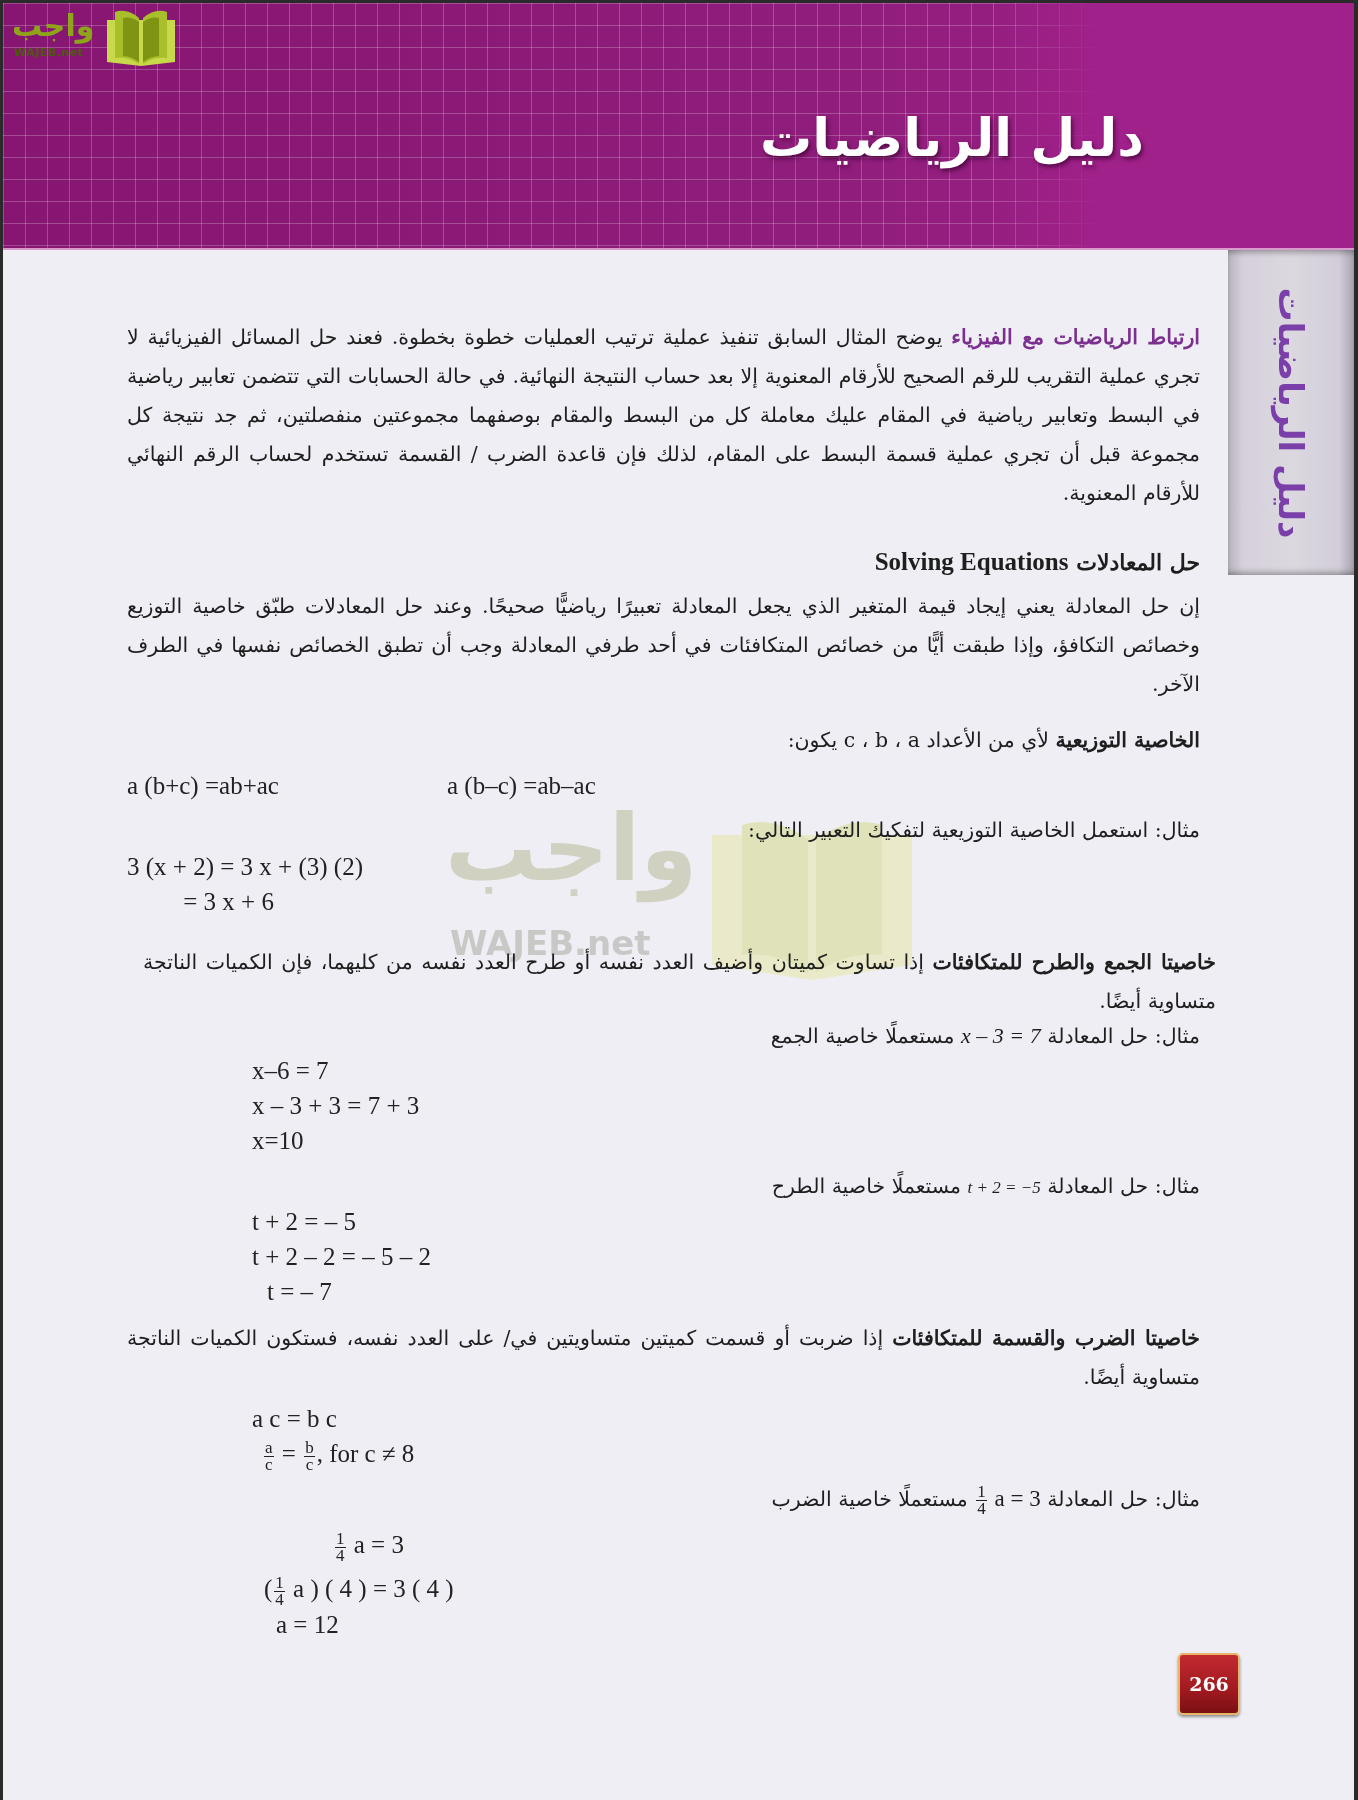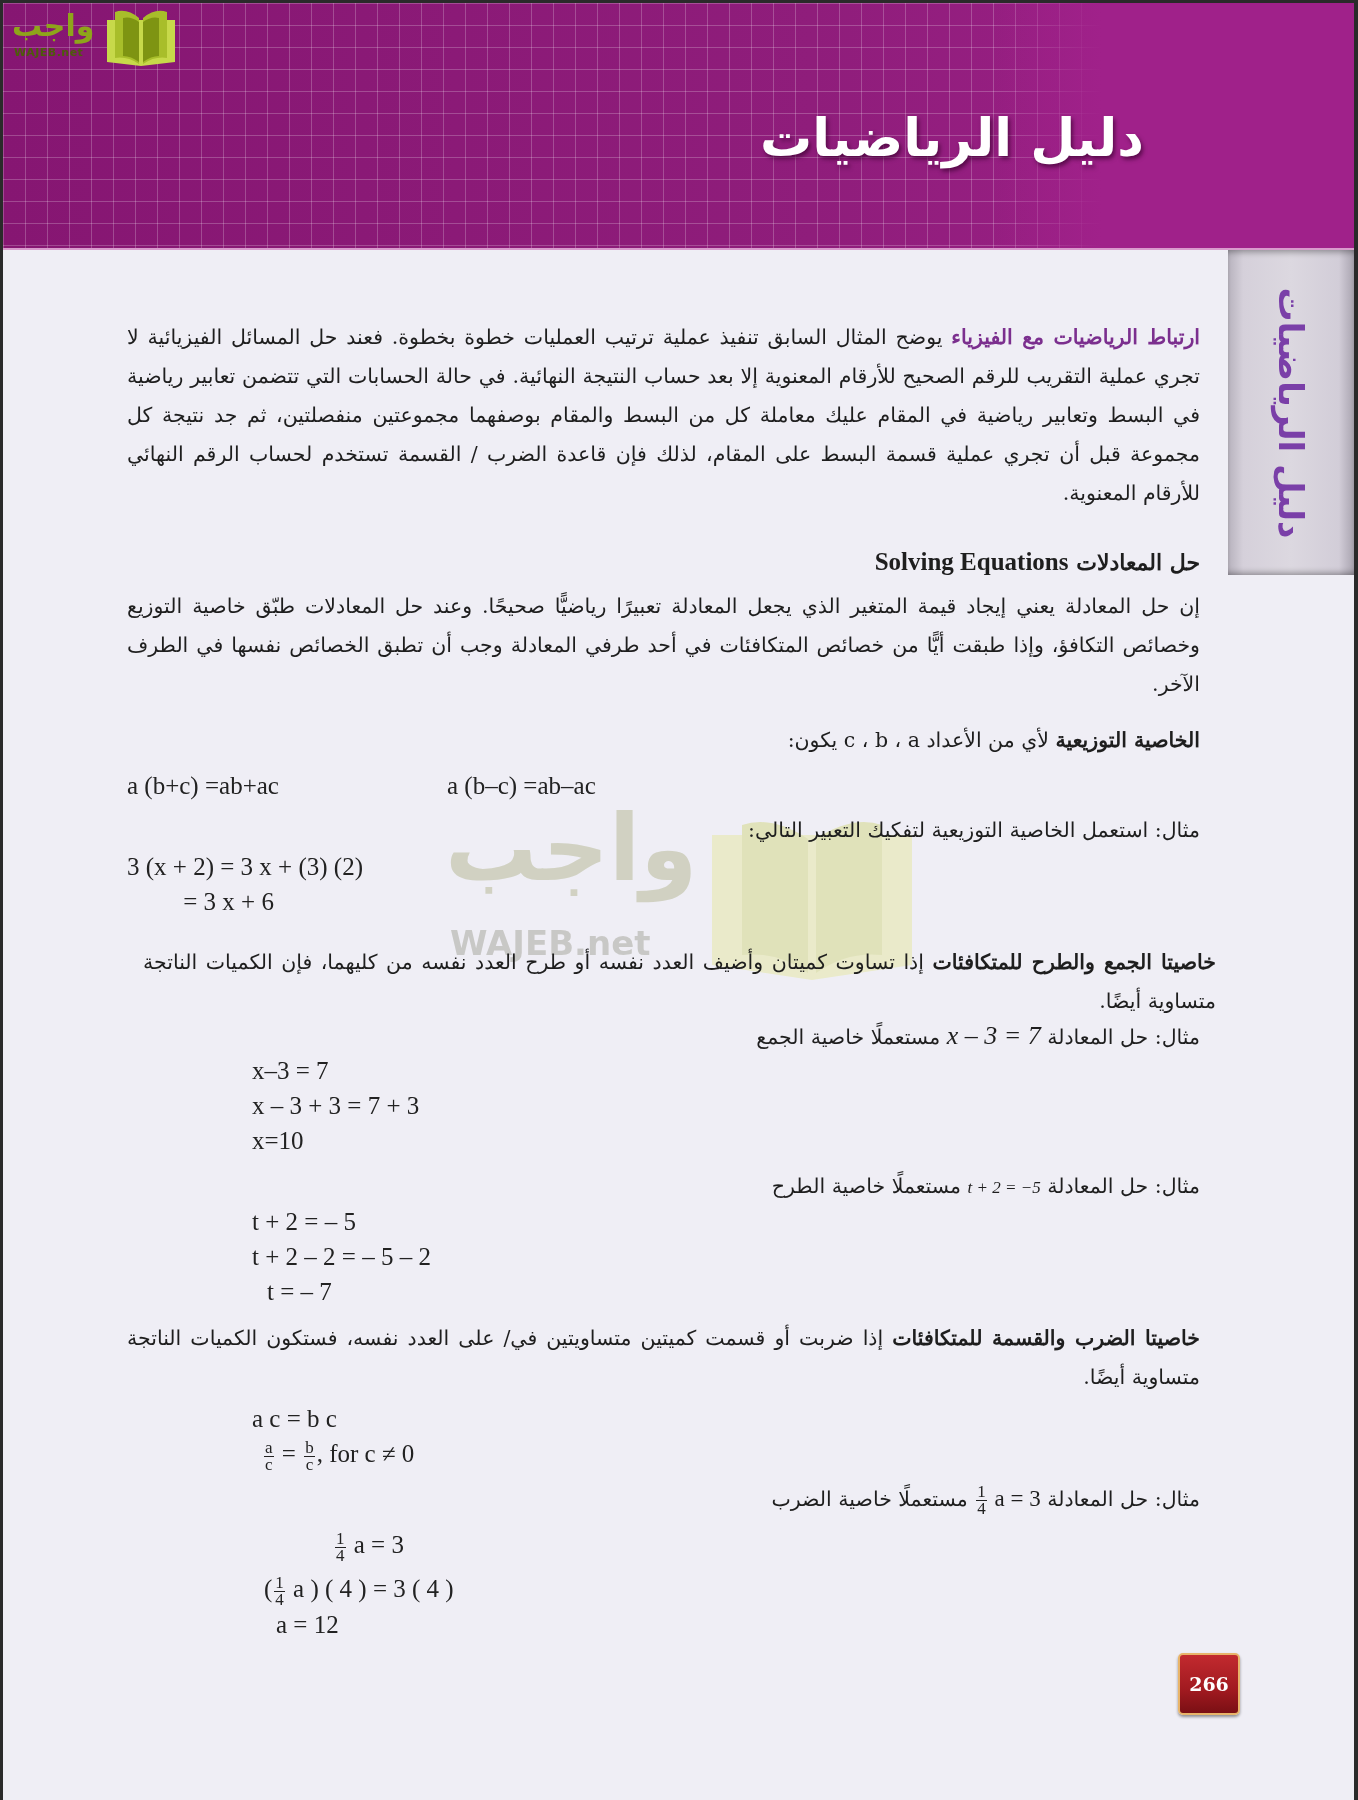--- a/index.html
+++ b/index.html
@@ -171,41 +171,41 @@
 <div class="ex-line" style="right:158px;top:812px;">مثال: استعمل الخاصية التوزيعية لتفكيك التعبير التالي:</div>
 
 <div class="math" style="left:127px;top:849px;">3 (x + 2) = 3 x + (3) (2)</div>
 <div class="math" style="left:127px;top:884px;">         = 3 x + 6</div>
 
 <p class="p" style="left:127px;top:927px;margin:16px;">
   <span class="b">خاصيتا الجمع والطرح للمتكافئات</span><span> إذا تساوت كميتان وأضيف العدد نفسه أو طرح العدد نفسه من كليهما، فإن الكميات الناتجة متساوية أيضًا.</span>
 </p>
 
 <div class="ex-line" style="right:158px;top:1018px;">
-  <span>مثال: حل المعادلة </span><span class="it" style="direction:ltr;unicode-bidi:embed;font-size:26px;">x – 3 = 7</span><span> مستعملًا خاصية الجمع</span>
-</div>
-
-<div class="math" style="left:252px;top:1053px;">x–3 = 7</div>
+  <span>مثال: حل المعادلة </span><span class="it" style="direction:ltr;unicode-bidi:embed;font-size:22px;">x – 3 = 7</span><span> مستعملًا خاصية الجمع</span>
+</div>
+
+<div class="math" style="left:252px;top:1053px;">x–6 = 7</div>
 <div class="math" style="left:252px;top:1088px;">x – 3 + 3 = 7 + 3</div>
 <div class="math" style="left:252px;top:1123px;">x=10</div>
 
 <div class="ex-line" style="right:158px;top:1168px;">
   <span>مثال: حل المعادلة </span><span class="it" style="direction:ltr;unicode-bidi:embed;font-size:17px;">t + 2 = −5</span><span> مستعملًا خاصية الطرح</span>
 </div>
 
 <div class="math" style="left:252px;top:1204px;">t + 2 = – 5</div>
 <div class="math" style="left:252px;top:1239px;">t + 2 – 2 = – 5 – 2</div>
 <div class="math" style="left:267px;top:1274px;">t = – 7</div>
 
 <p class="p" style="left:127px;top:1319px;margin:0;">
   <span class="b">خاصيتا الضرب والقسمة للمتكافئات</span><span> إذا ضربت أو قسمت كميتين متساويتين في/ على العدد نفسه، فستكون الكميات الناتجة متساوية أيضًا.</span>
 </p>
 
 <div class="math" style="left:252px;top:1401px;">a c = b c</div>
-<div class="math" style="left:262px;top:1436px;"><span class="frac"><span class="num">a</span><span class="den">c</span></span><span> = </span><span class="frac"><span class="num">b</span><span class="den">c</span></span><span>, for c ≠ 0</span></div>
+<div class="math" style="left:262px;top:1436px;"><span class="frac"><span class="num">a</span><span class="den">c</span></span><span> = </span><span class="frac"><span class="num">b</span><span class="den">c</span></span><span>, for c ≠ 8</span></div>
 
 <div class="ex-line" style="right:158px;top:1481px;">
   <span>مثال: حل المعادلة </span><span style="direction:ltr;unicode-bidi:embed;font-family:'Liberation Serif',serif;font-size:23px;"><span class="frac"><span class="num">1</span><span class="den">4</span></span><span> a = 3</span></span><span> مستعملًا خاصية الضرب</span>
 </div>
 
 <div class="math" style="left:333px;top:1527px;"><span class="frac"><span class="num">1</span><span class="den">4</span></span><span> a = 3</span></div>
 <div class="math" style="left:264px;top:1571px;"><span>(</span><span class="frac"><span class="num">1</span><span class="den">4</span></span><span> a ) ( 4 ) = 3 ( 4 )</span></div>
 <div class="math" style="left:276px;top:1607px;">a = 12</div>
 
 <div class="page-num">266</div>

